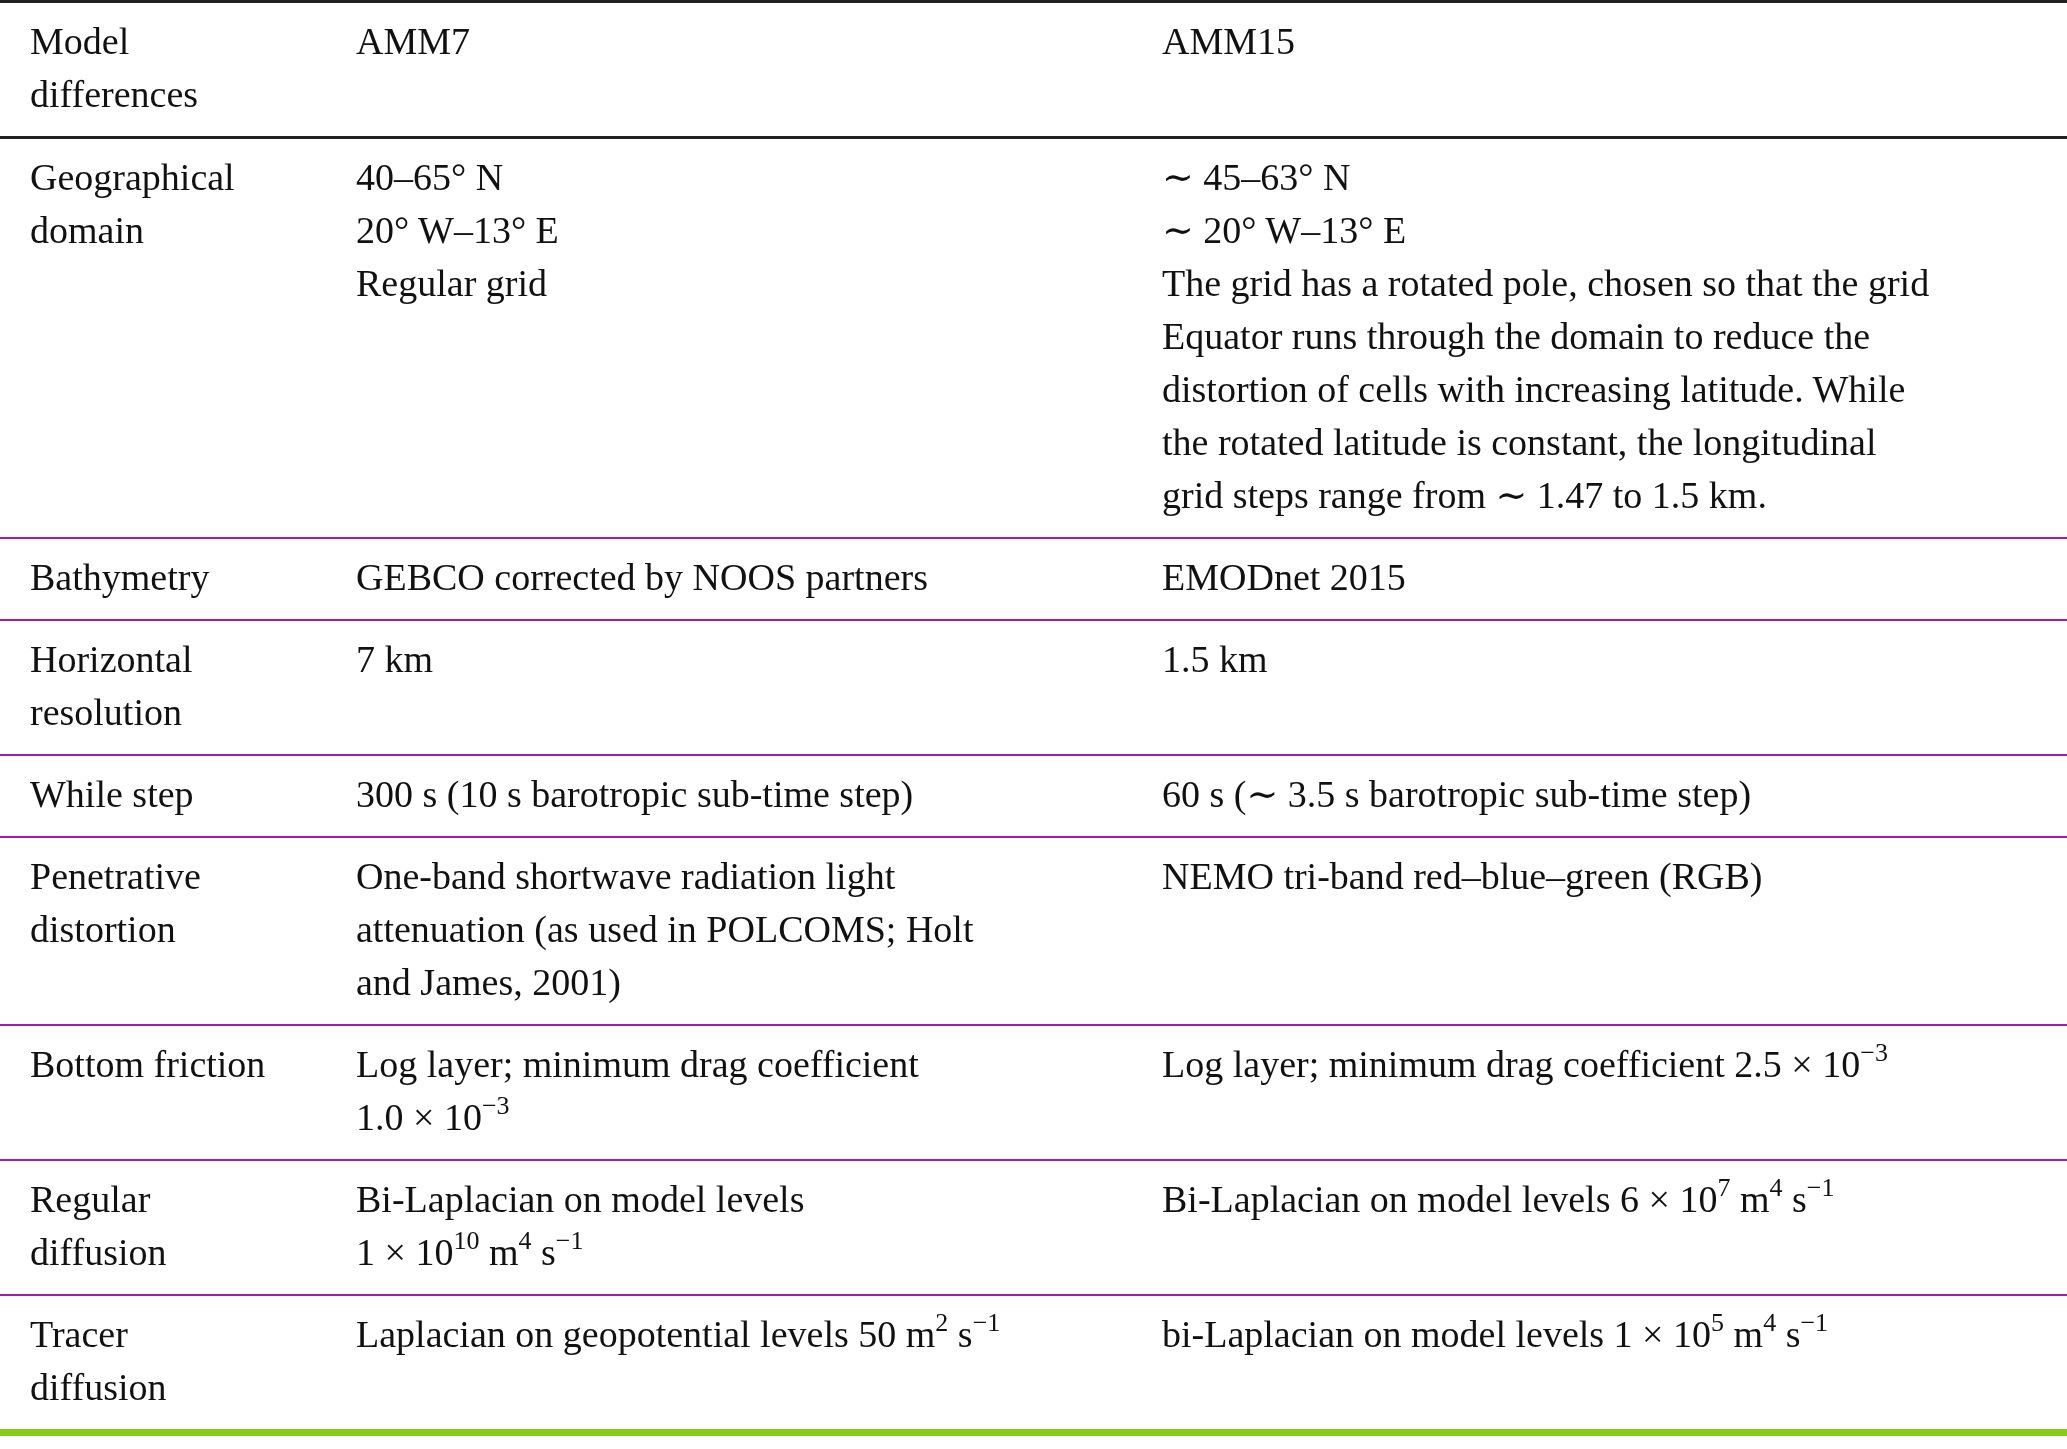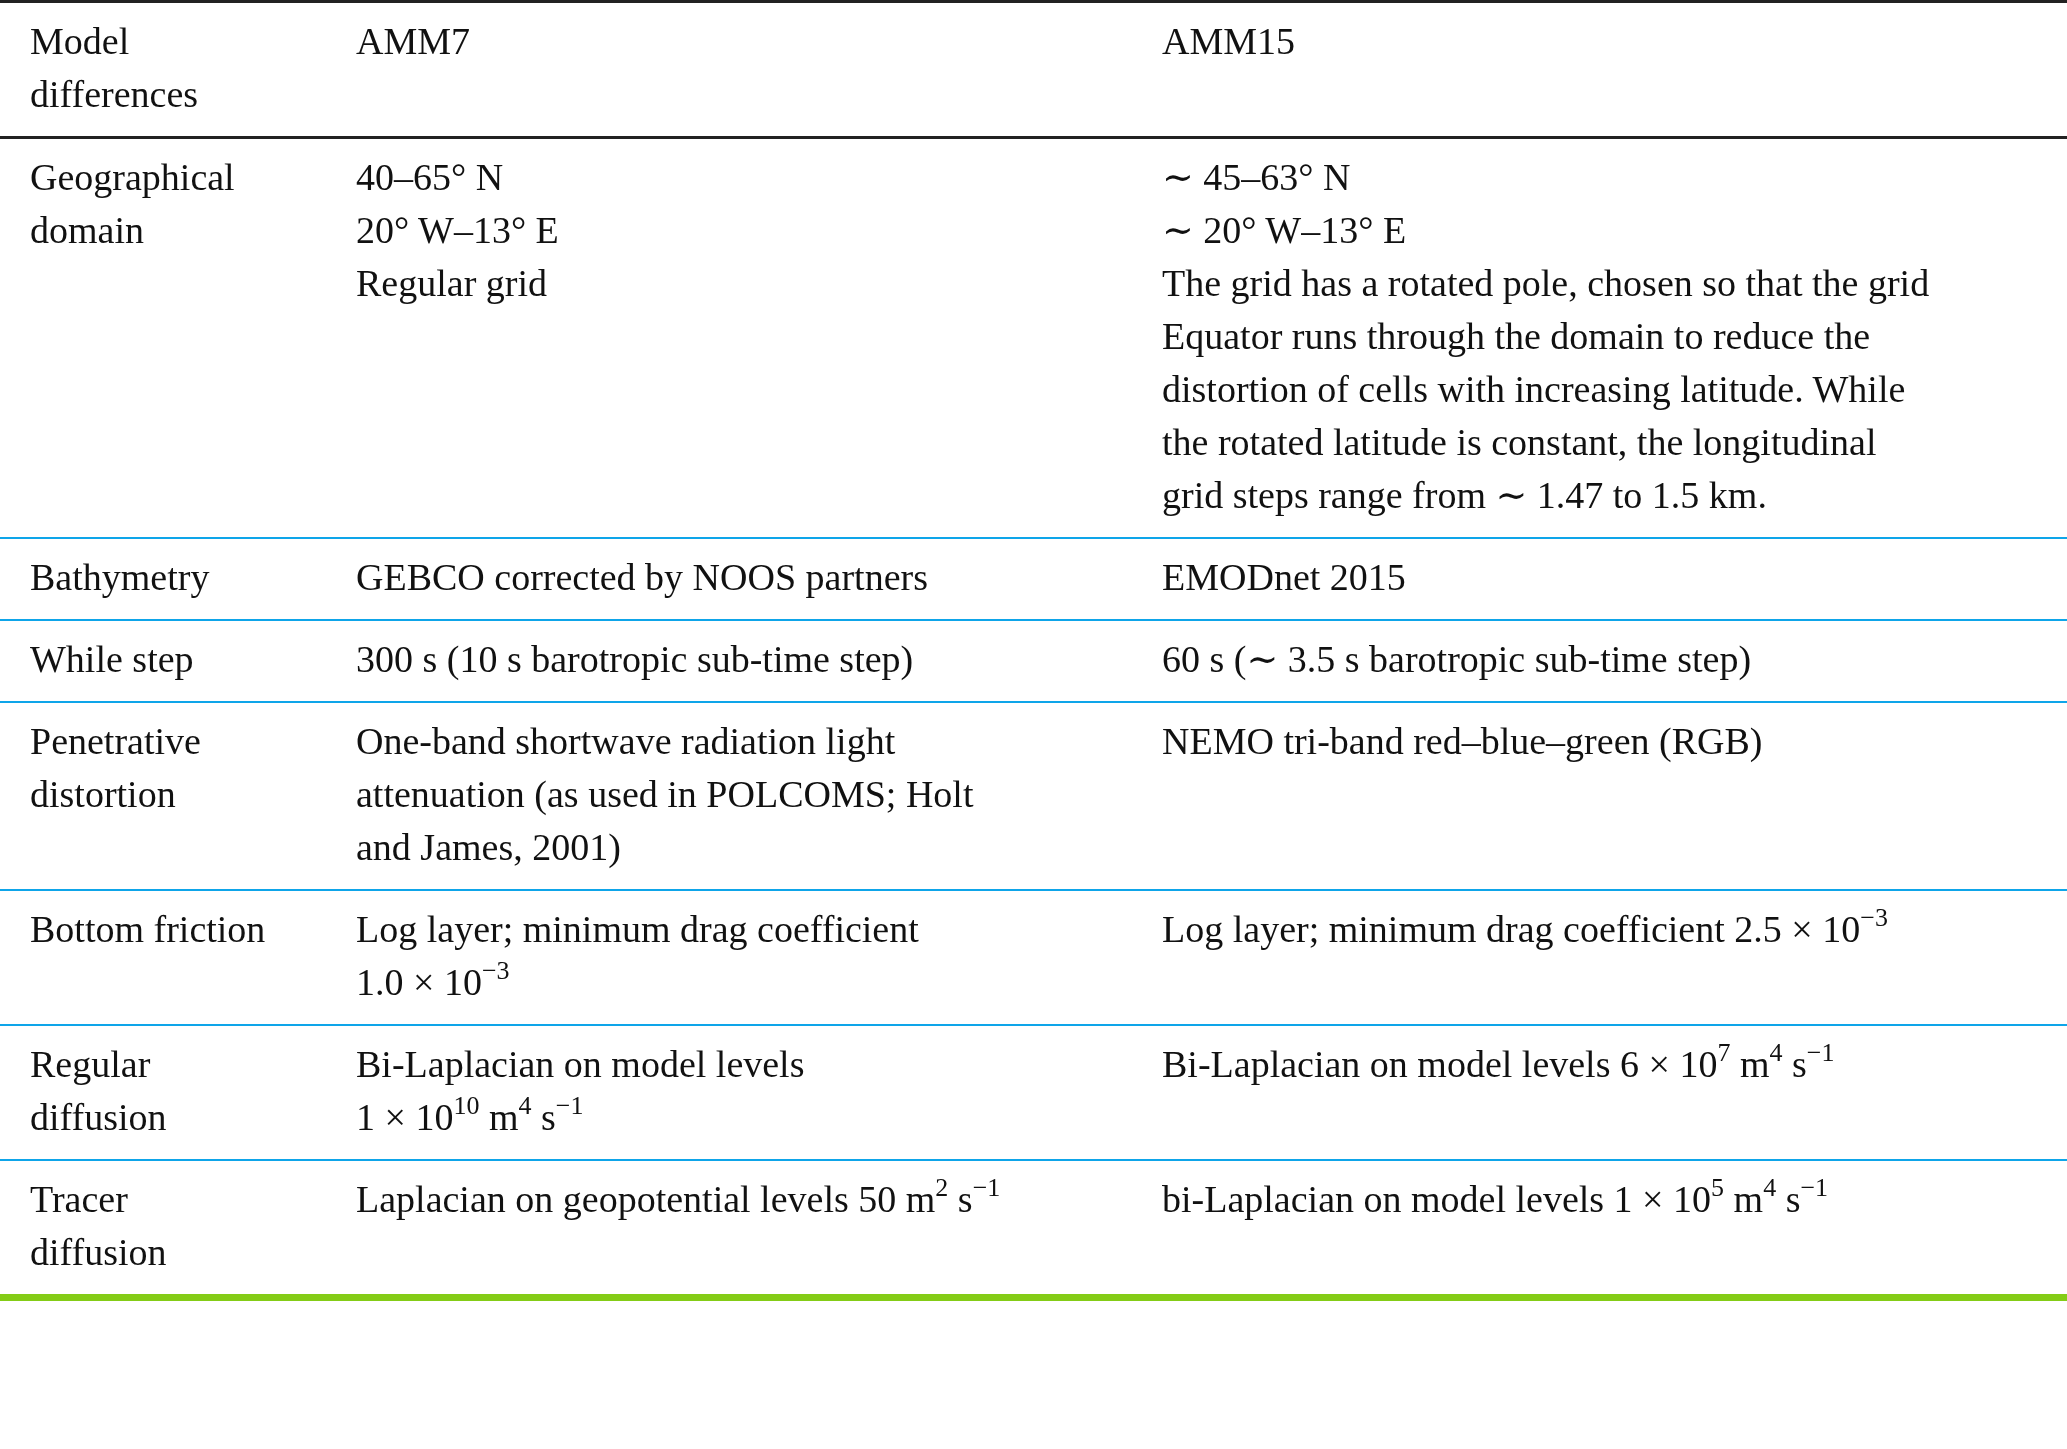--- a/index.html
+++ b/index.html
@@ -20,21 +20,21 @@
       top: 0;
       width: 2067px;
       border-collapse: collapse;
       table-layout: fixed;
       font-size: 38px;
       line-height: 53px;
     }
     table.model-table col.c1 { width: 356px; }
     table.model-table col.c2 { width: 806px; }
     table.model-table col.c3 { width: 905px; }
-    table.model-table tr { border-bottom: 2px solid #0ea5e9; }
+    table.model-table tr { border-bottom: 2px solid #a21caf; }
     table.model-table thead tr { border-top: 3px solid #222; border-bottom: 3px solid #222; }
     table.model-table td, table.model-table th {
       vertical-align: top;
       text-align: left;
       font-weight: normal;
       padding: 12px 0 15px 0;
     }
     table.model-table td.c1, table.model-table th.c1 { padding-left: 30px; padding-right: 10px; }
     table.model-table td.c2, table.model-table th.c2 { padding-left: 0; padding-right: 20px; }
     table.model-table td.c3, table.model-table th.c3 { padding-left: 0; padding-right: 24px; }
@@ -93,20 +93,32 @@
         <span class="line">Bathymetry</span>
       </td>
       <td class="c2">
         <span class="line">GEBCO corrected by NOOS partners</span>
       </td>
       <td class="c3">
         <span class="line">EMODnet 2015</span>
       </td>
     </tr>
 
+    <tr>
+      <td class="c1">
+        <span class="line">Horizontal</span>
+        <span class="line">resolution</span>
+      </td>
+      <td class="c2">
+        <span class="line">7 km</span>
+      </td>
+      <td class="c3">
+        <span class="line">1.5 km</span>
+      </td>
+    </tr>
 
     <tr>
       <td class="c1">
         <span class="line">While step</span>
       </td>
       <td class="c2">
         <span class="line">300 s (10 s barotropic sub-time step)</span>
       </td>
       <td class="c3">
         <span class="line">60 s (∼ 3.5 s barotropic sub-time step)</span>

